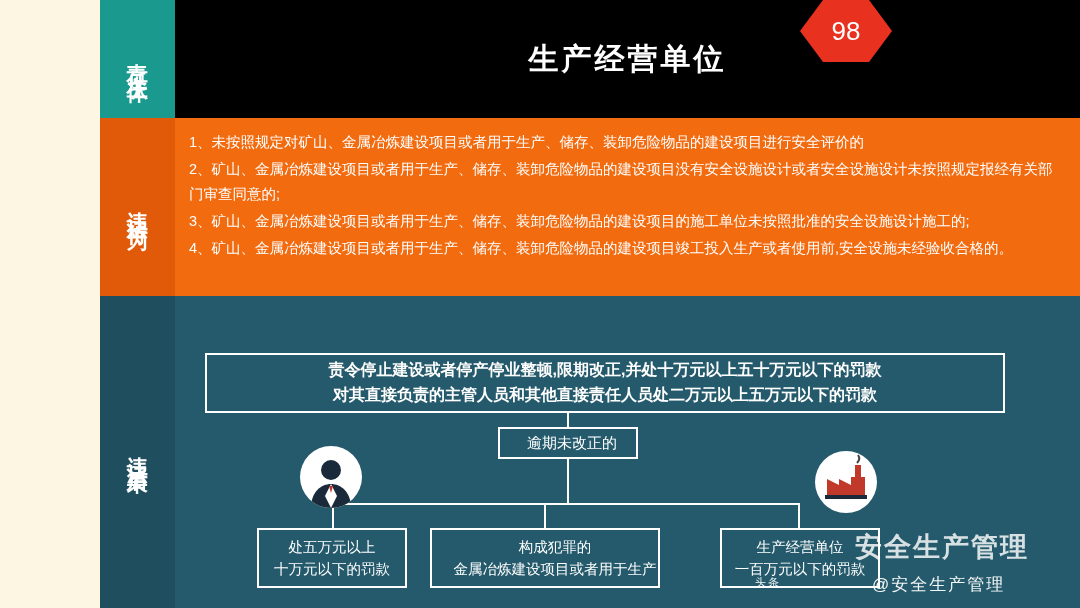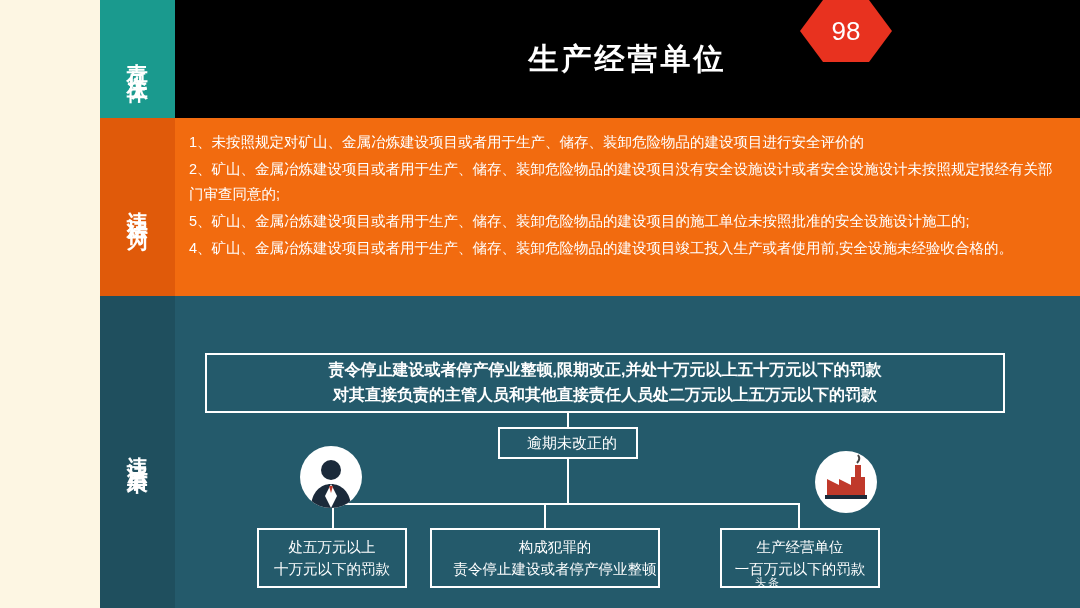--- a/index.html
+++ b/index.html
@@ -120,21 +120,21 @@
     <div class="subject-title">生产经营单位</div>
   </div>
 
   <div class="row-label label-vert" id="label-illegal">违法行为</div>
 
   <div class="band" id="band-illegal">
     <div class="illegal-list">
       <ol>
         <li>1、未按照规定对矿山、金属冶炼建设项目或者用于生产、储存、装卸危险物品的建设项目进行安全评价的</li>
         <li>2、矿山、金属冶炼建设项目或者用于生产、储存、装卸危险物品的建设项目没有安全设施设计或者安全设施设计未按照规定报经有关部门审查同意的;</li>
-        <li>5、矿山、金属冶炼建设项目或者用于生产、储存、装卸危险物品的建设项目的施工单位未按照批准的安全设施设计施工的;</li>
+        <li>3、矿山、金属冶炼建设项目或者用于生产、储存、装卸危险物品的建设项目的施工单位未按照批准的安全设施设计施工的;</li>
         <li>4、矿山、金属冶炼建设项目或者用于生产、储存、装卸危险物品的建设项目竣工投入生产或者使用前,安全设施未经验收合格的。</li>
       </ol>
     </div>
   </div>
 
   <div class="row-label label-vert" id="label-consequence">违法后果</div>
 
   <div class="band" id="band-consequence">
     <div class="diagram">
 
@@ -180,32 +180,34 @@
       <div class="node node-two" id="node-out1">
         <div>
           <span>处五万元以上</span>
           <span>十万元以下的罚款</span>
         </div>
       </div>
 
       <div class="node node-two" id="node-out2">
         <div>
           <span>构成犯罪的</span>
-          <span>责令停止建设或者停产停业整顿</span>
+          <span>金属冶炼建设项目或者用于生产</span>
         </div>
       </div>
 
       <div class="node node-two" id="node-out3">
         <div>
           <span>生产经营单位</span>
           <span>一百万元以下的罚款</span>
         </div>
       </div>
 
     </div>
   </div>
 
   <div class="hex">98</div>
 
+  <div class="wm" id="wm-big">安全生产管理</div>
   <div id="wm-logo"></div>
+  <div class="wm" id="wm-small">@安全生产管理</div>
   <div class="wm" id="wm-toutiao">头条</div>
 
 </div>
 
 </body></html>

